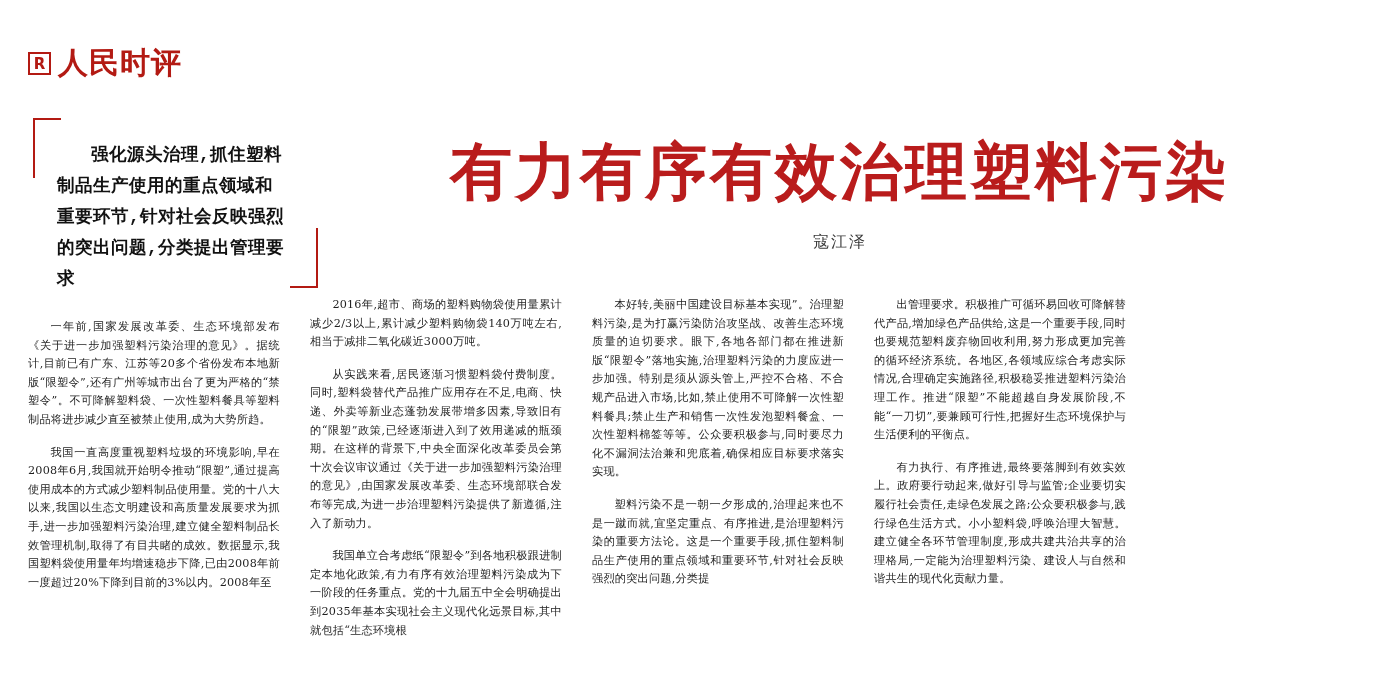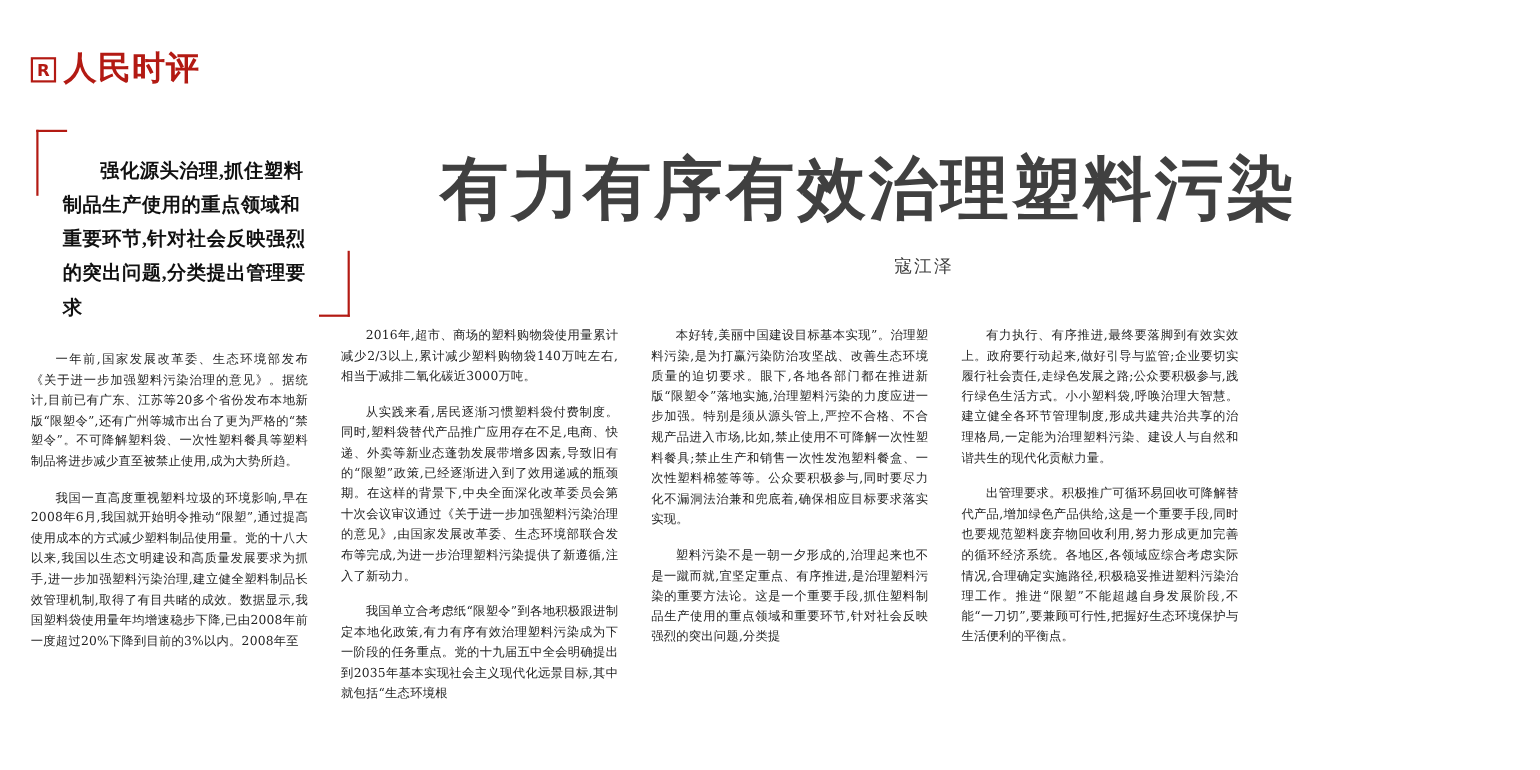--- a/index.html
+++ b/index.html
@@ -51,26 +51,26 @@
     font-family: "DejaVu Sans", "Liberation Sans", sans-serif;
     line-height: 30px;
   }
 
   
   .headline {
     position: absolute;
     left: 400px;
     top: 130px;
     width: 880px;
-    text-align: left;
+    text-align: center;
     font-size: 62px;
     font-weight: bold;
     letter-spacing: 3px;
     font-family: "DejaVu Sans", "Liberation Sans", sans-serif;
-    color: #404040;
+    color: #b91c1c;
     white-space: nowrap;
   }
   .byline {
     position: absolute;
     left: 400px;
     top: 232px;
     width: 880px;
     text-align: center;
     font-size: 16px;
     color: #3a3a3a;
@@ -107,21 +107,21 @@
     position: absolute;
     left: 24px;
     top: 22px;
     width: 232px;
     font-size: 17.5px;
     font-weight: bold;
     line-height: 31px;
     letter-spacing: 0.5px;
     color: #111;
     text-indent: 34px;
-    font-family: Liberation Serif, serif;
+    font-family: Liberation Mono, monospace;
   }
 
   
   .columns {
     position: absolute;
     left: 28px;
     top: 296px;
     width: 1344px;
     height: 392px;
     display: flex;
@@ -172,18 +172,18 @@
     <div class="col">
       <p>2016年,超市、商场的塑料购物袋使用量累计减少2/3以上,累计减少塑料购物袋140万吨左右,相当于减排二氧化碳近3000万吨。</p>
       <p>从实践来看,居民逐渐习惯塑料袋付费制度。同时,塑料袋替代产品推广应用存在不足,电商、快递、外卖等新业态蓬勃发展带增多因素,导致旧有的“限塑”政策,已经逐渐进入到了效用递减的瓶颈期。在这样的背景下,中央全面深化改革委员会第十次会议审议通过《关于进一步加强塑料污染治理的意见》,由国家发展改革委、生态环境部联合发布等完成,为进一步治理塑料污染提供了新遵循,注入了新动力。</p>
       <p>我国单立合考虑纸“限塑令”到各地积极跟进制定本地化政策,有力有序有效治理塑料污染成为下一阶段的任务重点。党的十九届五中全会明确提出到2035年基本实现社会主义现代化远景目标,其中就包括“生态环境根</p>
     </div>
     <div class="col">
       <p>本好转,美丽中国建设目标基本实现”。治理塑料污染,是为打赢污染防治攻坚战、改善生态环境质量的迫切要求。眼下,各地各部门都在推进新版“限塑令”落地实施,治理塑料污染的力度应进一步加强。特别是须从源头管上,严控不合格、不合规产品进入市场,比如,禁止使用不可降解一次性塑料餐具;禁止生产和销售一次性发泡塑料餐盒、一次性塑料棉签等等。公众要积极参与,同时要尽力化不漏洞法治兼和兜底着,确保相应目标要求落实实现。</p>
       <p>塑料污染不是一朝一夕形成的,治理起来也不是一蹴而就,宜坚定重点、有序推进,是治理塑料污染的重要方法论。这是一个重要手段,抓住塑料制品生产使用的重点领域和重要环节,针对社会反映强烈的突出问题,分类提</p>
     </div>
     <div class="col">
+      <p>出管理要求。积极推广可循环易回收可降解替代产品,增加绿色产品供给,这是一个重要手段,同时也要规范塑料废弃物回收利用,努力形成更加完善的循环经济系统。各地区,各领域应综合考虑实际情况,合理确定实施路径,积极稳妥推进塑料污染治理工作。推进“限塑”不能超越自身发展阶段,不能“一刀切”,要兼顾可行性,把握好生态环境保护与生活便利的平衡点。</p>
       <p>有力执行、有序推进,最终要落脚到有效实效上。政府要行动起来,做好引导与监管;企业要切实履行社会责任,走绿色发展之路;公众要积极参与,践行绿色生活方式。小小塑料袋,呼唤治理大智慧。建立健全各环节管理制度,形成共建共治共享的治理格局,一定能为治理塑料污染、建设人与自然和谐共生的现代化贡献力量。</p>
-      <p>出管理要求。积极推广可循环易回收可降解替代产品,增加绿色产品供给,这是一个重要手段,同时也要规范塑料废弃物回收利用,努力形成更加完善的循环经济系统。各地区,各领域应综合考虑实际情况,合理确定实施路径,积极稳妥推进塑料污染治理工作。推进“限塑”不能超越自身发展阶段,不能“一刀切”,要兼顾可行性,把握好生态环境保护与生活便利的平衡点。</p>
     </div>
   </div>
 
 </div>
 
 </body></html>

